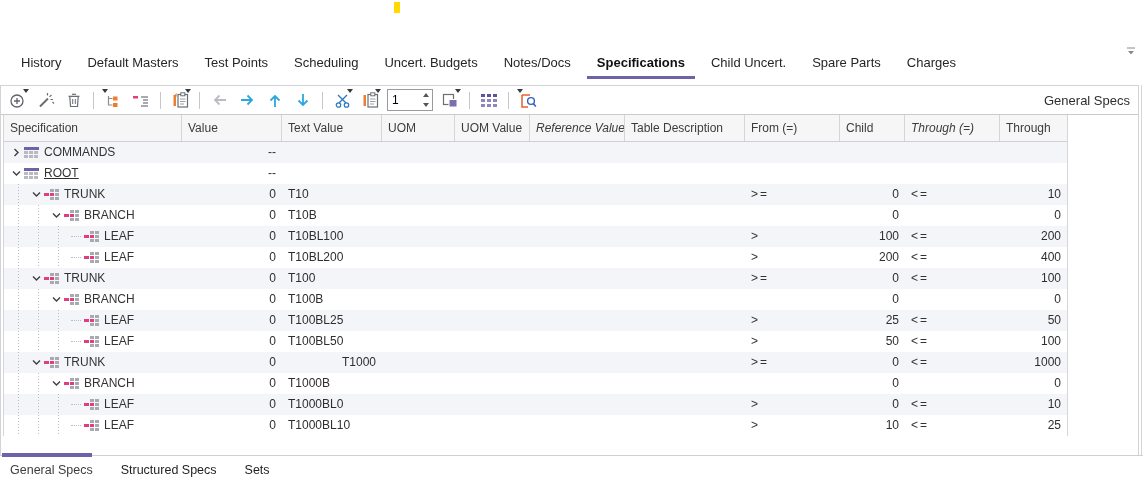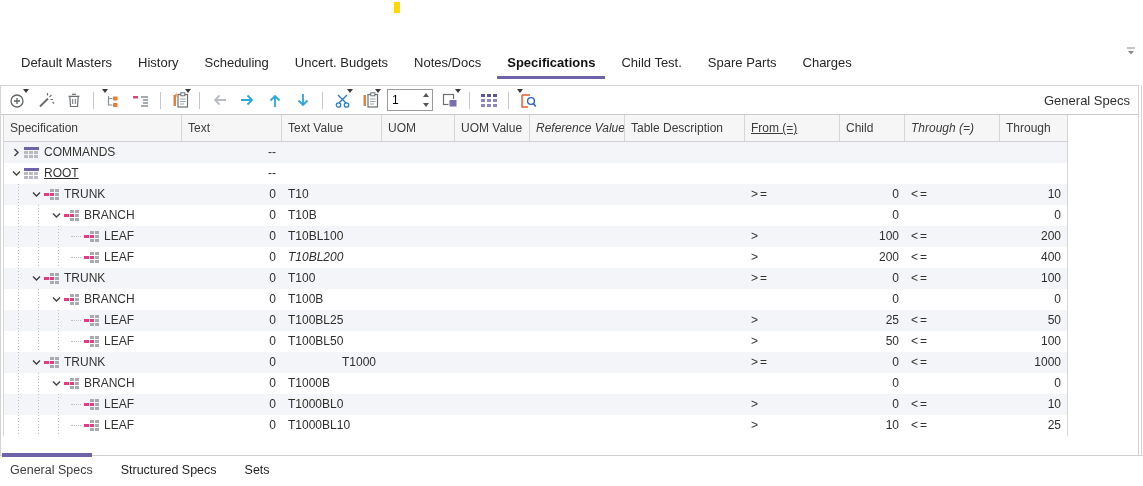--- a/index.html
+++ b/index.html
@@ -65,27 +65,28 @@
   <div class="yellow-marker"></div>
 
   <div class="tab-overflow">
     <svg width="14" height="12" viewBox="0 0 14 12">
       <path d="M3 2h8" stroke="#8a8a8a" stroke-width="1"></path>
       <path d="M4 5h6l-3 3.5z" fill="#8a8a8a"></path>
     </svg>
   </div>
 
   <div class="tabbar">
+      <div class="tab">History</div>
       <div class="tab">Default Masters</div>
-      <div class="tab">History</div>
+      <div class="tab">Test Points</div>
       <div class="tab">Scheduling</div>
       <div class="tab">Uncert. Budgets</div>
       <div class="tab">Notes/Docs</div>
       <div class="tab active">Specifications</div>
-      <div class="tab">Child Test.</div>
+      <div class="tab">Child Uncert.</div>
       <div class="tab">Spare Parts</div>
       <div class="tab">Charges</div>
     </div>
 
   <div class="panel">
 
     <div class="toolbar">
       <div class="tbtn">
         <svg width="18" height="18" viewBox="0 0 18 18">
           <circle cx="8" cy="10" r="6" fill="none" stroke="#5f6368" stroke-width="1.3"></circle>
@@ -212,27 +213,27 @@
           <circle cx="12" cy="9" r="3.4" fill="none" stroke="#2f5fc4" stroke-width="1.4"></circle>
           <path d="M14.3 11.5l2.5 3" stroke="#2f5fc4" stroke-width="1.6"></path>
         </svg>
       </div>
       <div class="tb-label">General Specs</div>
     </div>
 
     <div class="grid">
       <div class="grid-header">
           <div class="hcell" style="width: 178px;">Specification</div>
-          <div class="hcell" style="width: 100px;">Text</div>
+          <div class="hcell" style="width: 100px;">Value</div>
           <div class="hcell" style="width: 100px;">Text Value</div>
           <div class="hcell" style="width: 73px;">UOM</div>
           <div class="hcell" style="width: 75px;">UOM Value</div>
           <div class="hcell" style="width: 95px; font-style: italic;">Reference Value</div>
           <div class="hcell" style="width: 120px;">Table Description</div>
-          <div class="hcell" style="width: 95px; text-decoration: underline;">From (=)</div>
+          <div class="hcell" style="width: 95px;">From (=)</div>
           <div class="hcell" style="width: 65px;">Child</div>
           <div class="hcell" style="width: 95px; font-style: italic;">Through (=)</div>
           <div class="hcell" style="width: 67px;">Through</div>
         </div>
       <div class="grid-body">
           <div class="row alt">
             <div class="cell spec" style="width: 178px;">
               <span class="exp">
                 <svg width="7" height="9" viewBox="0 0 7 9">
                   <polyline points="1.5,1 5,4.5 1.5,8" fill="none" stroke="#3f3f46" stroke-width="1.4"></polyline>
@@ -417,21 +418,21 @@
                     <rect x="6" y="8" width="4" height="3"></rect>
                     <rect x="11" y="8" width="4" height="3"></rect>
                   </g>
                   <rect x="0" y="4" width="5" height="3" fill="#e03e7f"></rect>
                   <rect x="6" y="4" width="4" height="3" fill="#e03e7f"></rect>
                 </svg>
               </span>
               <span class="tlabel">LEAF</span>
             </div>
             <div class="cell r" style="width: 100px;">0</div>
-            <div class="cell" style="width: 100px; font-style: italic;">T10BL200</div>
+            <div class="cell" style="width: 100px;">T10BL200</div>
             <div class="cell" style="width: 73px;"></div>
             <div class="cell r" style="width: 75px;"></div>
             <div class="cell" style="width: 95px;"></div>
             <div class="cell" style="width: 120px;"></div>
             <div class="cell op" style="width: 95px;">&gt;</div>
             <div class="cell r" style="width: 65px;">200</div>
             <div class="cell op" style="width: 95px;">&lt;=</div>
             <div class="cell r" style="width: 67px;">400</div>
           </div>
           <div class="row alt">

